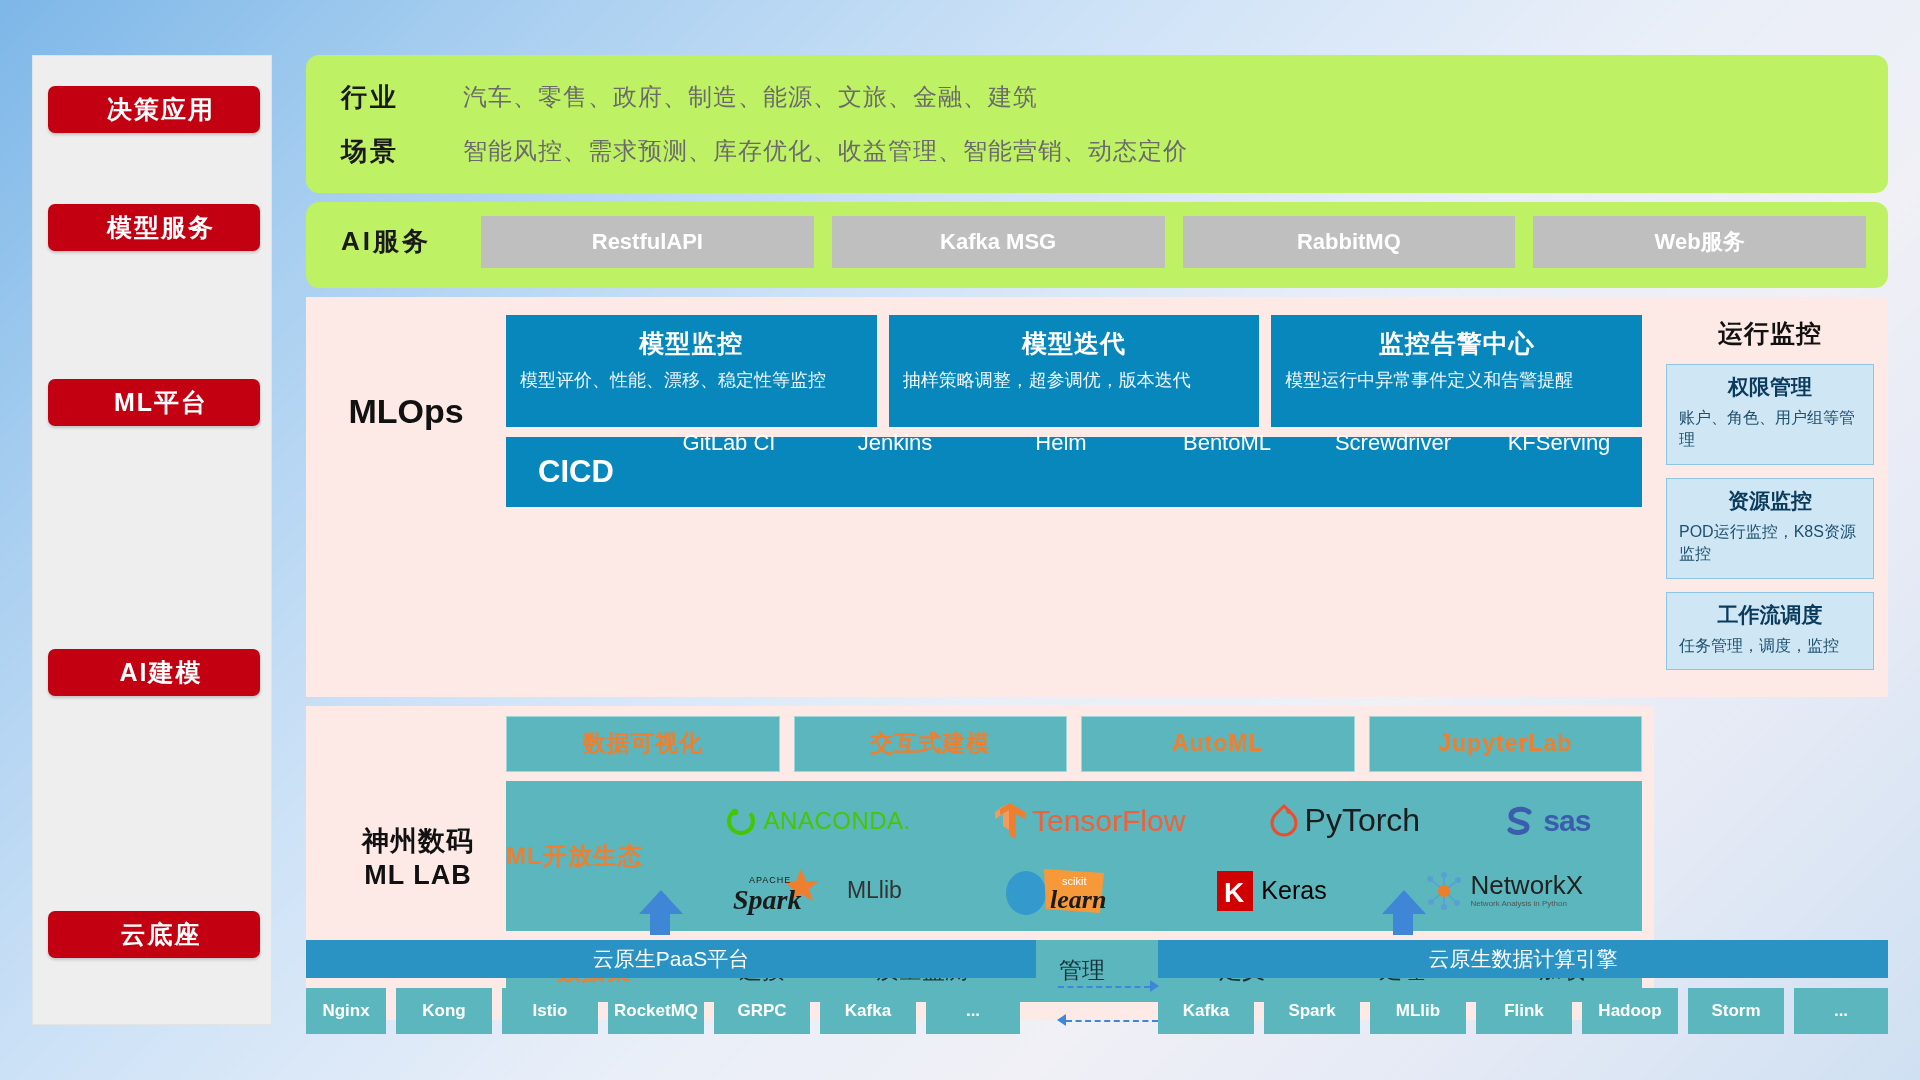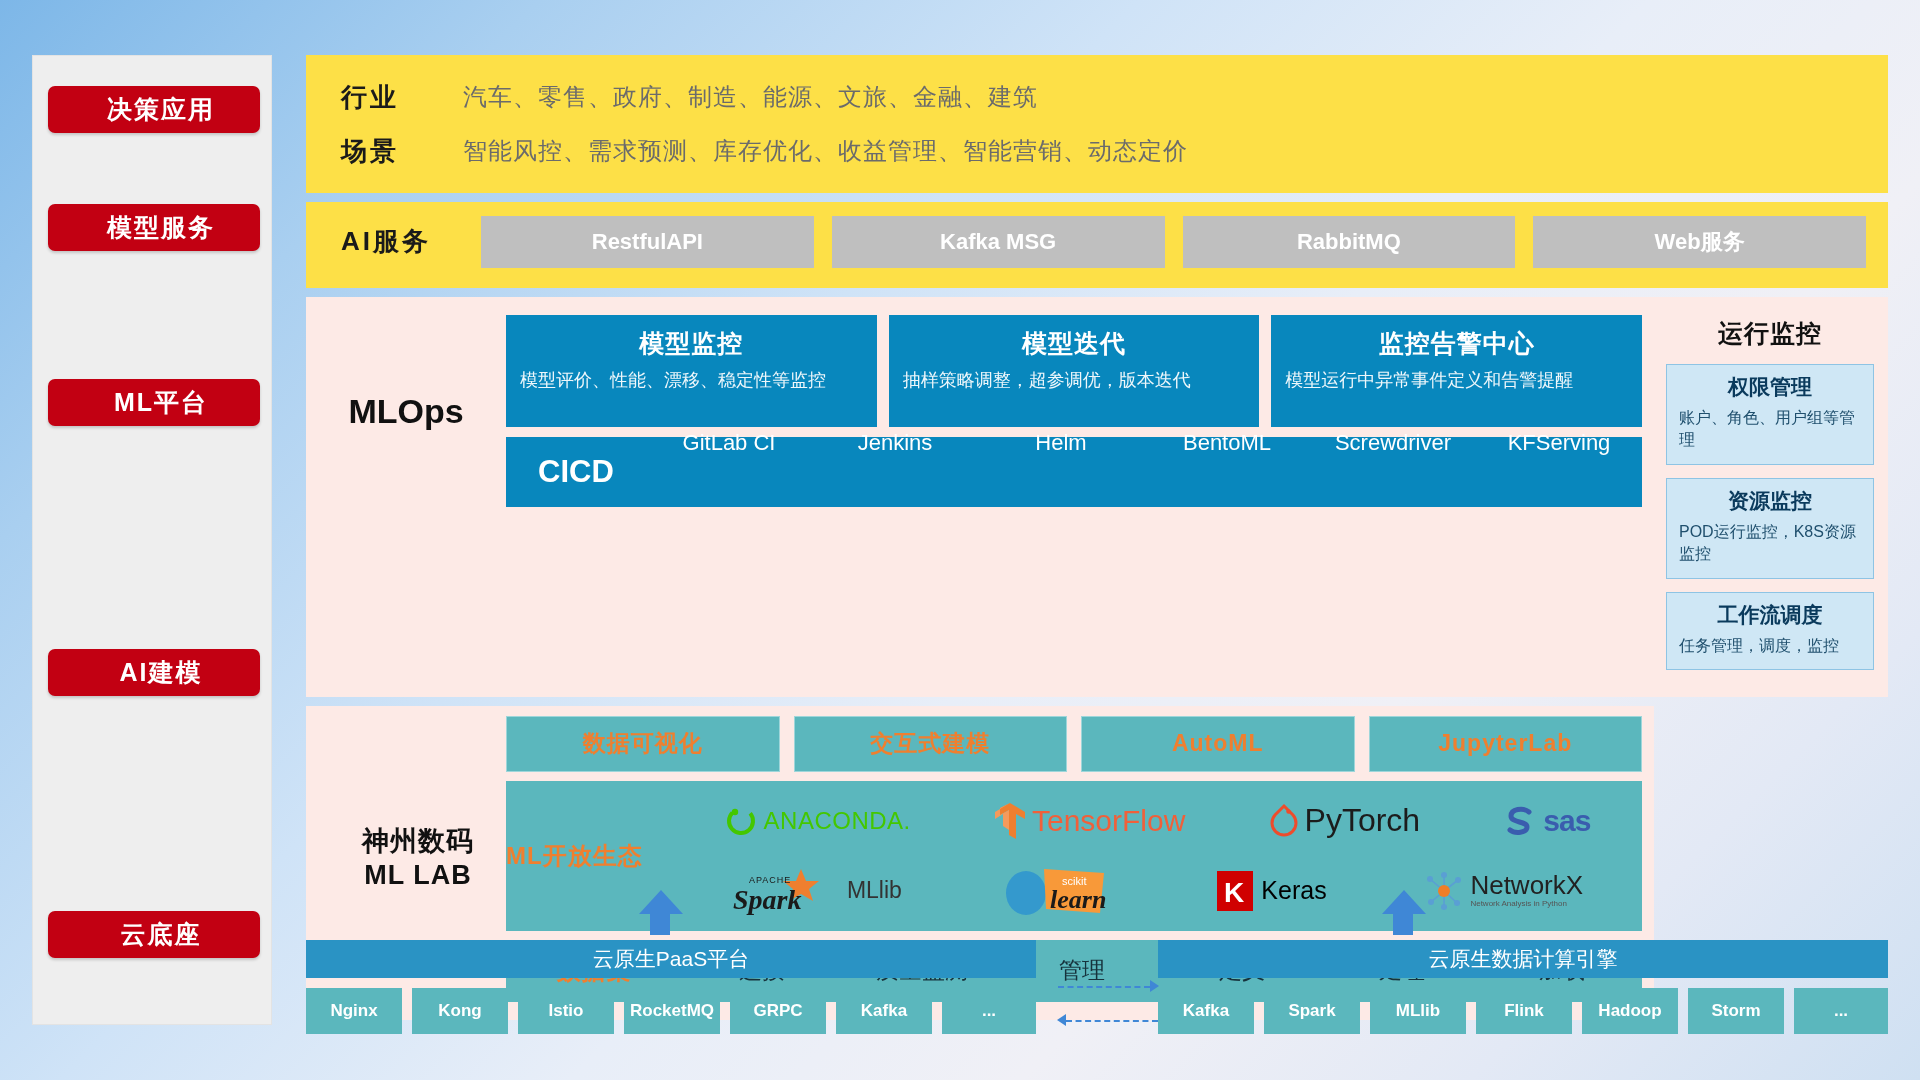--- a/index.html
+++ b/index.html
@@ -17,21 +17,21 @@
   .rail-btn{
     position:absolute; left:15px; width:212px; height:47px;
     background:#c20012; border-radius:7px; color:#fff;
     font-size:25px; font-weight:bold; letter-spacing:2px;
     display:flex; align-items:center; justify-content:center;
     box-shadow:0 2px 3px rgba(0,0,0,.18);
     padding-left:14px;
   }
   
   #main{ position:absolute; left:306px; top:55px; width:1582px; }
-  .band{ background:#fde047; }
+  .band{ background:#bef264;border-radius:13px; }
   .band-gap{ height:9px; }
 
   
   #row-apps{ height:138px; display:flex; align-items:center; padding-left:35px; }
   .lbl-col{ width:122px; flex:0 0 122px; }
   .lbl-strong{ font-size:26px; font-weight:bold; color:#1a1a1a; letter-spacing:3px; line-height:54px; }
   .kv-val{ font-size:24px; color:#6b6b6b; line-height:54px; letter-spacing:1px; white-space:nowrap; }
 
   
   #row-svc{ height:86px; display:flex; align-items:center; padding:0 22px 7px 35px; }
@@ -339,21 +339,21 @@
 <div id="bottom">
   <div class="arrow" style="left:333px; top:0"></div>
   <div class="arrow-stem" style="left:344px; top:23px"></div>
   <div class="arrow" style="left:1076px; top:0"></div>
   <div class="arrow-stem" style="left:1087px; top:23px"></div>
 
   <div class="cloud-bar" style="left:0px; top:50px; width:730px">云原生PaaS平台</div>
   <div class="cloud-bar" style="left:852px; top:50px; width:730px">云原生数据计算引擎</div>
 
   <div class="pill-row" style="left:0px; top:98px; width:730px">
-    <div class="pill" style="width:96px">Nginx</div>
+    <div class="pill" style="width:80px">Nginx</div>
     <div class="pill" style="width:96px">Kong</div>
     <div class="pill" style="width:96px">Istio</div>
     <div class="pill" style="width:96px">RocketMQ</div>
     <div class="pill" style="width:96px">GRPC</div>
     <div class="pill" style="width:96px">Kafka</div>
     <div class="pill" style="width:94px">...</div>
   </div>
 
   <div class="pill-row" style="left:852px; top:98px; width:730px">
     <div class="pill" style="width:96px">Kafka</div>

